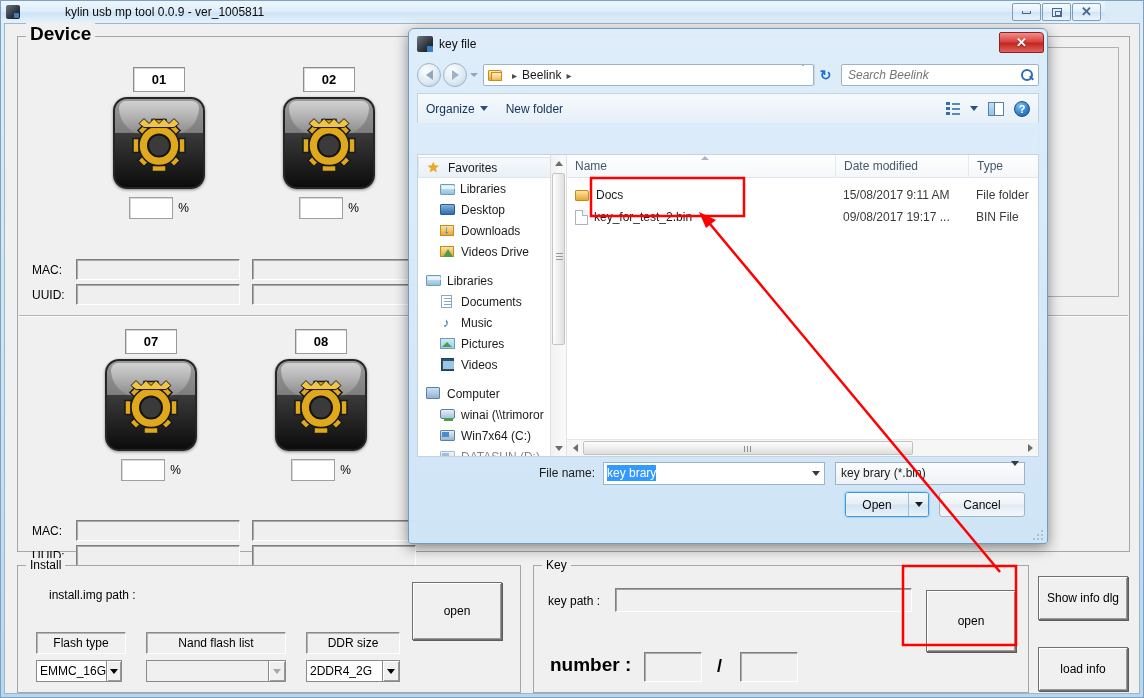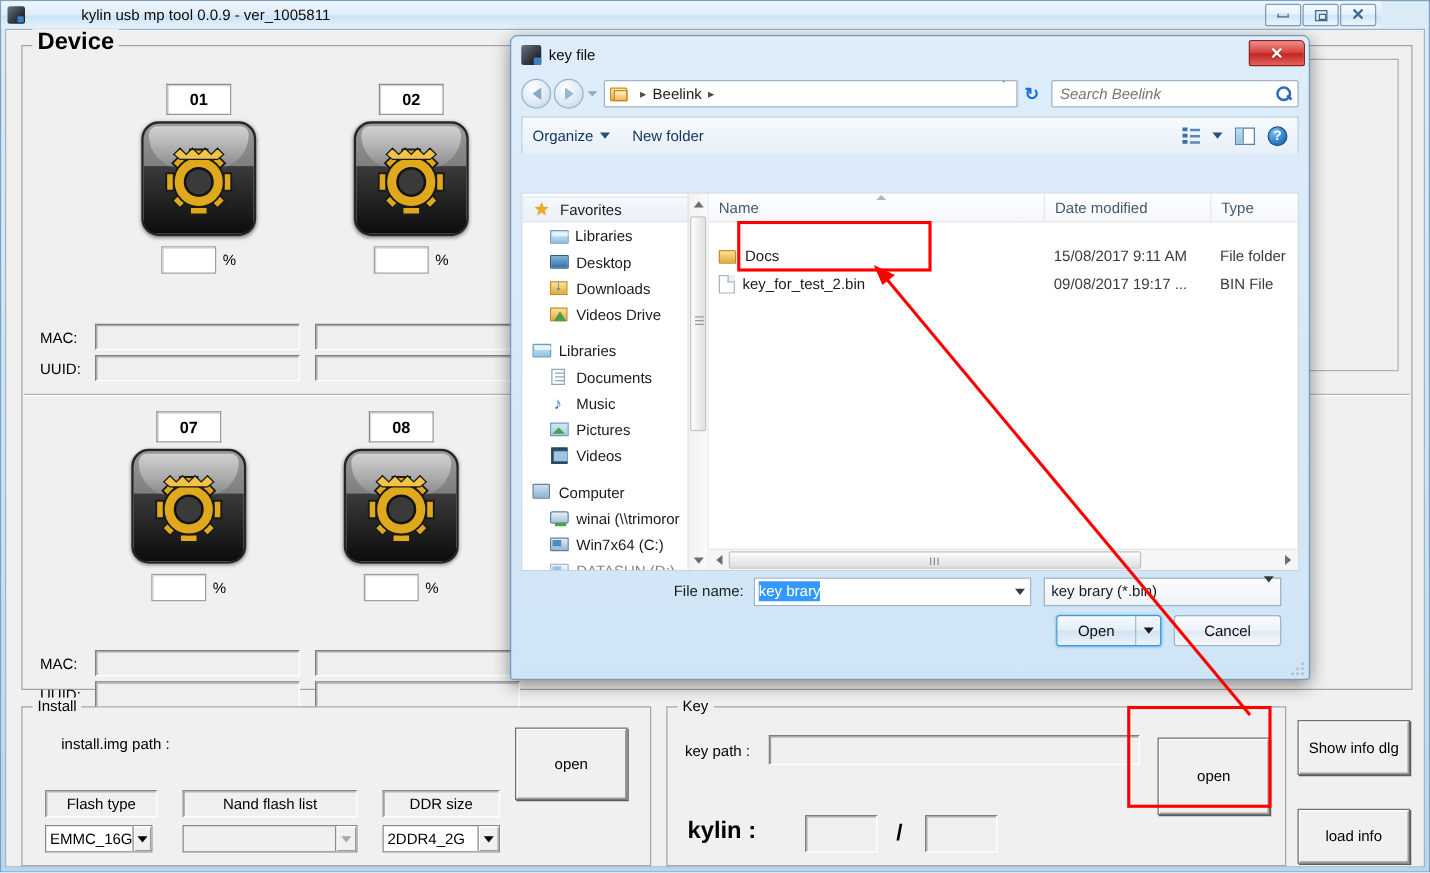--- a/index.html
+++ b/index.html
@@ -522,21 +522,21 @@
         </div>
       </div>
 
       <div class="groupbox" style="left:528px; top:541px; width:496px; height:128px;">
         <div class="gb-title">Key</div>
 
         <span class="field-label" style="position:absolute;left:14px;top:28px;">key path :</span>
         <div class="txtbox" style="position:absolute;left:81px;top:22px;width:297px;height:24px;"></div>
         <div class="btn3d" style="position:absolute;left:392px;top:24px;width:90px;height:62px;">open</div>
 
-        <span style="position:absolute;left:16px;top:88px;font-size:19px;font-weight:bold;color:#000;">kylin :</span>
+        <span style="position:absolute;left:16px;top:88px;font-size:19px;font-weight:bold;color:#000;">number :</span>
         <div class="sunken" style="position:absolute;left:110px;top:86px;width:58px;height:30px;background:#f0f0f0;"></div>
         <span style="position:absolute;left:183px;top:90px;font-size:18px;font-weight:bold;color:#000;">/</span>
         <div class="sunken" style="position:absolute;left:206px;top:86px;width:58px;height:30px;background:#f0f0f0;"></div>
       </div>
 
       <div class="btn3d" style="position:absolute;right:11px;top:552px;width:90px;height:44px;">Show info dlg</div>
       <div class="btn3d" style="position:absolute;right:11px;top:623px;width:90px;height:44px;">load info</div>
     </div>
   </div>
 
@@ -713,21 +713,21 @@
           </div>
           <div class="lp-col" style="width:133px;">
             <span>Date modified</span>
           </div>
           <div class="lp-col" style="width:70px;">
             <span>Type</span>
           </div>
         </div>
 
         <div class="lp-rows">
-          <div class="lp-row" style="margin-top:16px;">
+          <div class="lp-row" style="margin-top:6px;">
             <div class="lp-cell" style="width:268px;">
               <span class="ico-folder2">
                   <i class="b1"></i>
                 </span>
               <span>Docs</span>
             </div>
             <div class="lp-cell" style="width:133px;color:#3a3a3a;">15/08/2017 9:11 AM</div>
             <div class="lp-cell" style="width:70px;color:#3a3a3a;">File folder</div>
           </div>
           <div class="lp-row">

